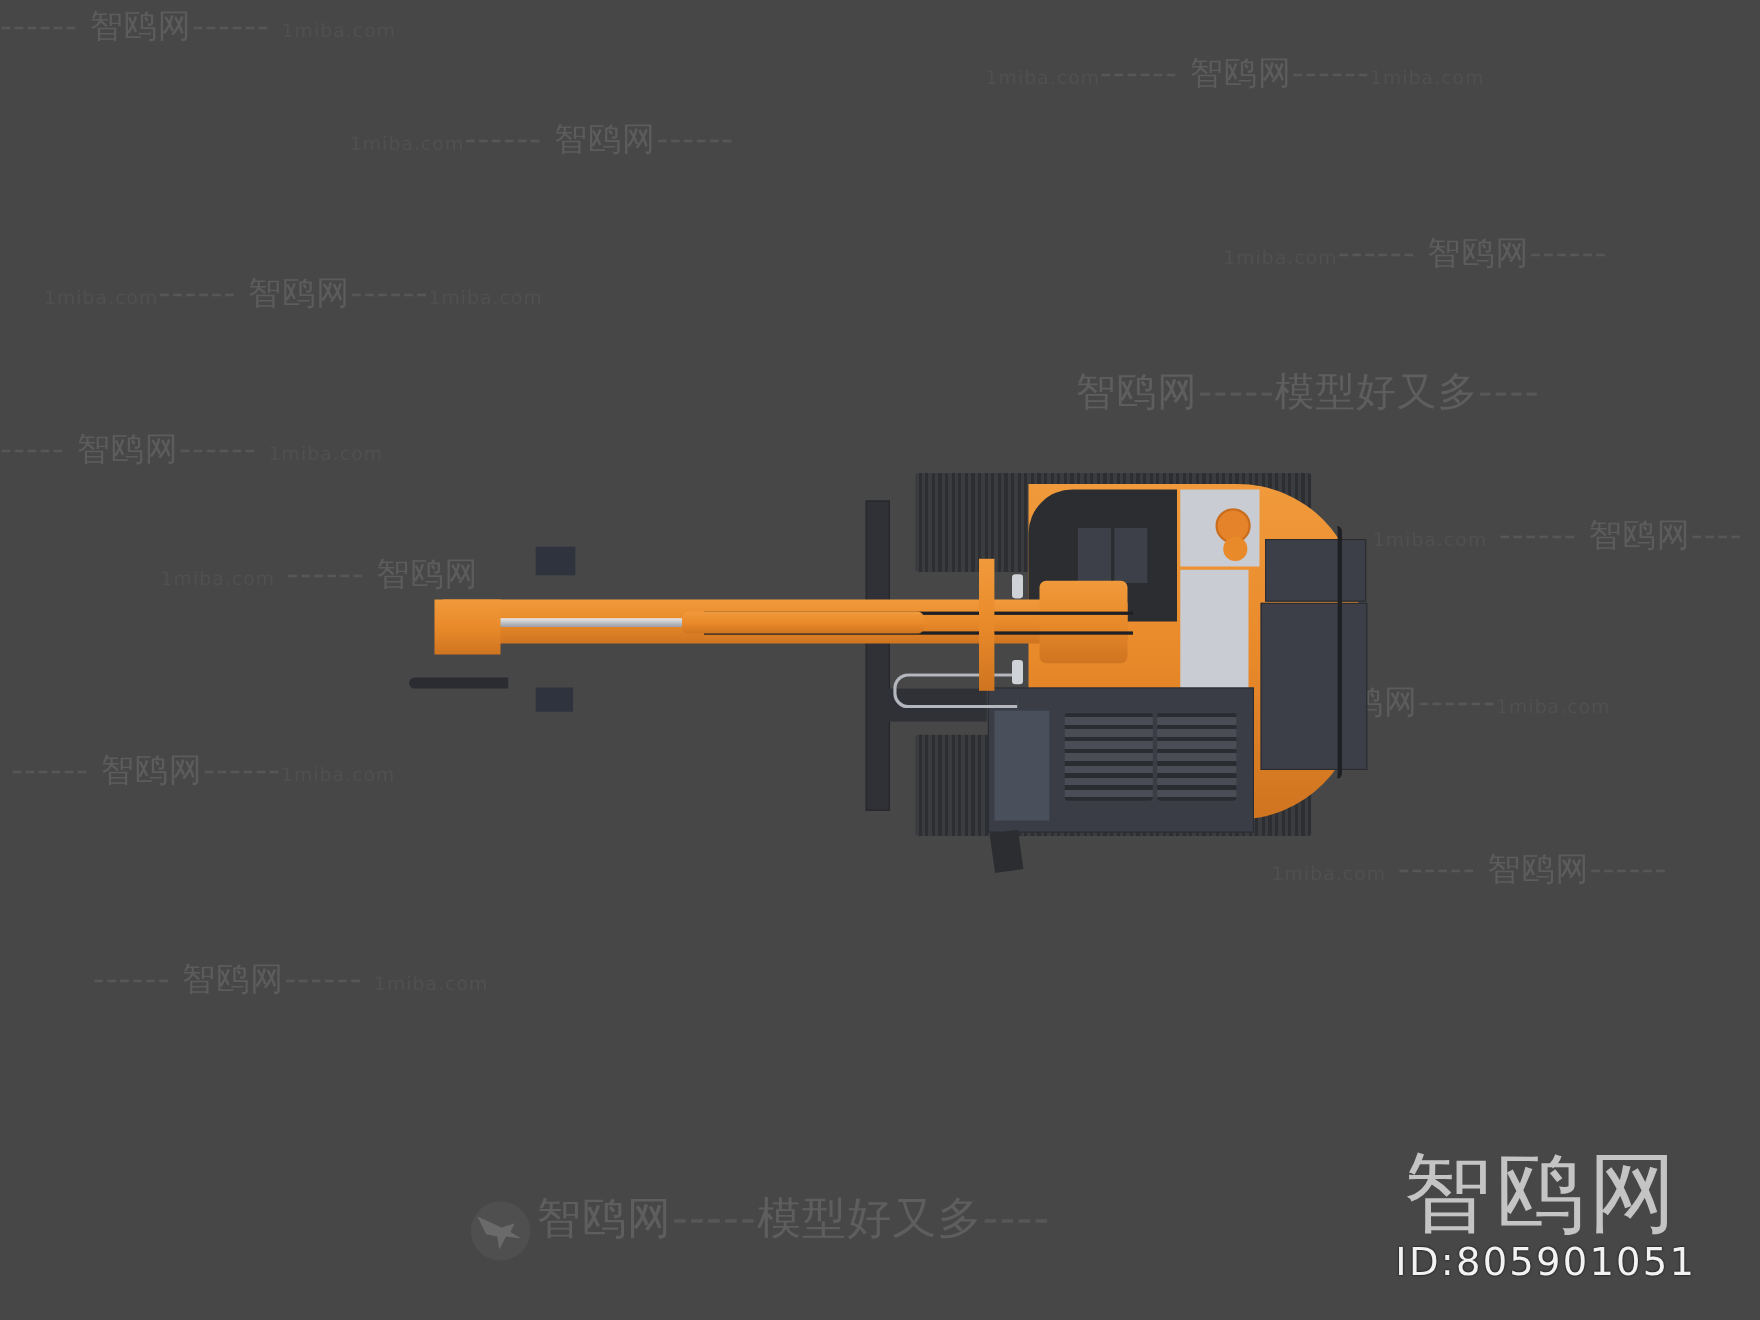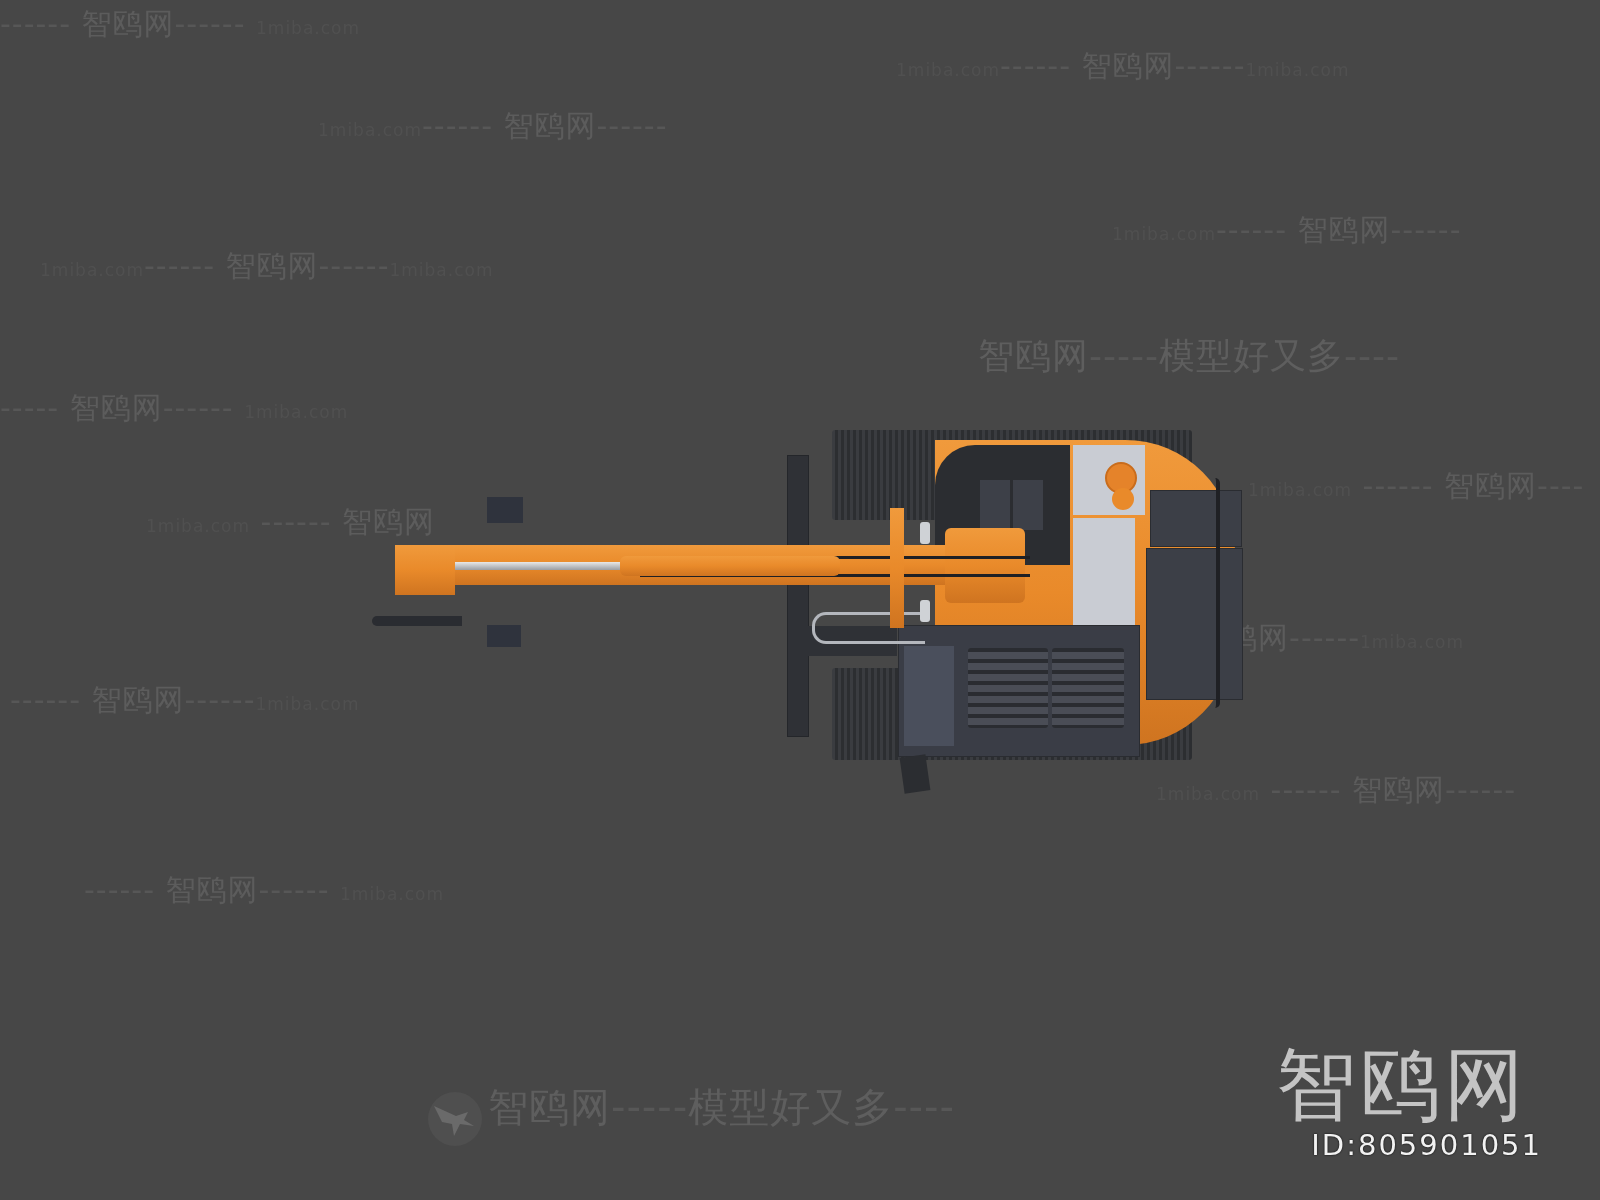--- a/index.html
+++ b/index.html
@@ -29,21 +29,21 @@
   .hose { background: #1f2024; border-radius: 3px; }
   .grill {
     background: repeating-linear-gradient(180deg, #2a2c31 0 4px, #4a4d56 4px 11px);
     border-radius: 3px;
   }
   .logo-big {
     position: absolute; right: 72px; top: 1032px; font-size: 80px; color: #c4c4c4;
     letter-spacing: 4px; font-weight: normal;
   }
   .logo-id {
-    position: absolute; right: 58px; top: 1128px; font-size: 29px; color: #f2f2f2;
+    position: absolute; right: 58px; top: 1128px; font-size: 35px; color: #f2f2f2;
     letter-spacing: 2px; font-family: "DejaVu Sans", sans-serif;
     text-shadow: 0 0 2px #000;
     text-align: center;
   }
   .bird {
     position: absolute; left: 428px; top: 1092px; width: 54px; height: 54px;
     border-radius: 50%; background: #4f4f4f;
   }
 </style>
 </head>

